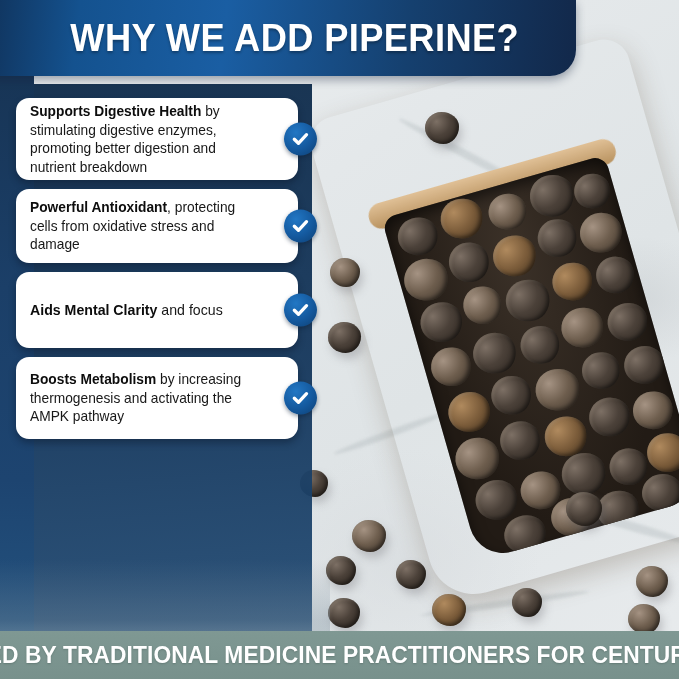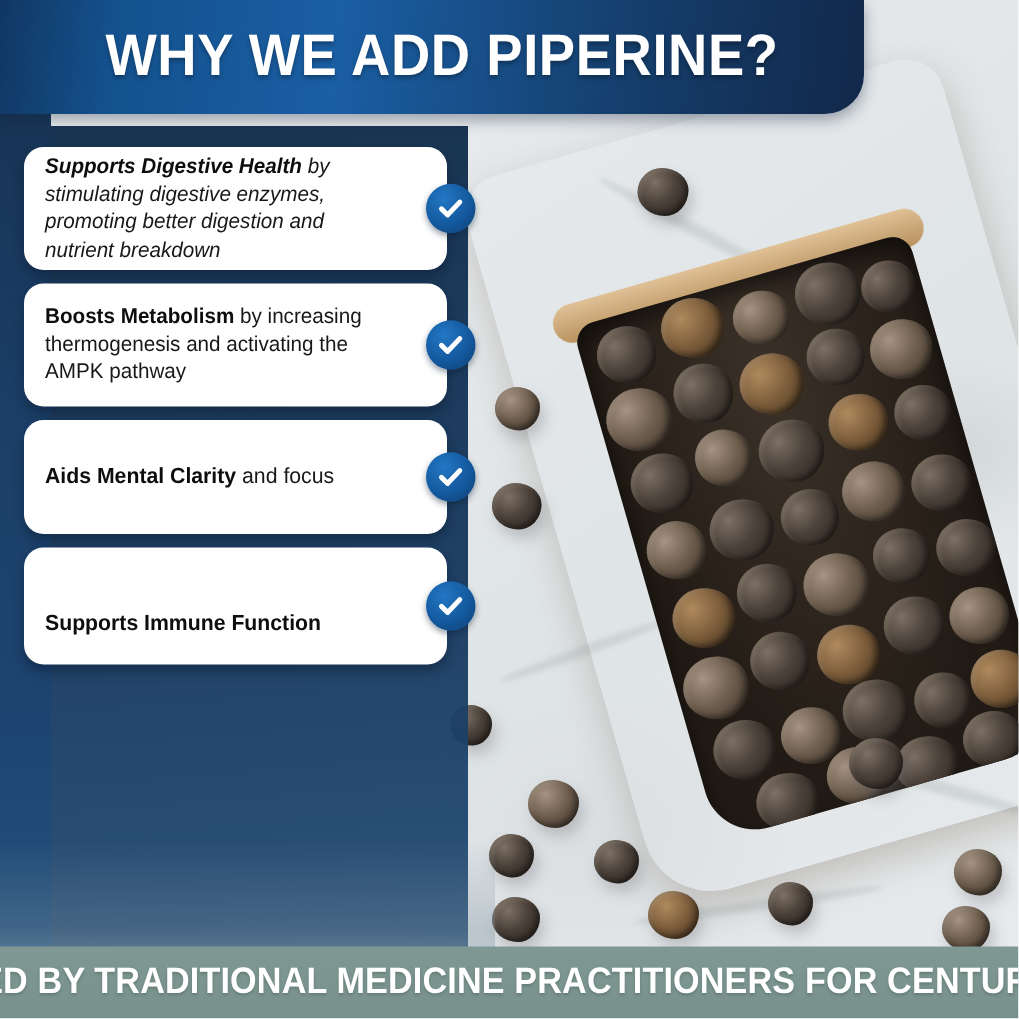--- a/index.html
+++ b/index.html
@@ -158,21 +158,21 @@
     background: #ffffff;
     border-radius: 13px;
     box-shadow: 0 4px 7px rgba(10,25,45,.45);
     margin-bottom: 9px;
     display: flex;
     align-items: center;
     box-sizing: border-box;
     padding: 9px 40px 9px 14px;
   }
   .card-h1 { height: 72px; }
-  .card-h2 { height: 82px; font-style: italic; }
+  .card-h2 { height: 82px; }
   .card-h3 { height: 74px; }
   .card-h4 { height: 82px; }
   .card-h5 { height: 76px; }
   .card-h6 { height: 78px; }
 
   .card-text {
     font-family: "Liberation Sans Narrow", "Liberation Sans", sans-serif;
     font-size: 14.2px;
     line-height: 18.5px;
     color: #181818;
@@ -315,55 +315,55 @@
         <b>Supports Digestive Health</b>
         <span>by stimulating digestive enzymes, promoting better digestion and nutrient breakdown</span>
       </div>
       <div class="check-badge">
         <svg width="19" height="19" viewBox="0 0 24 24" aria-hidden="true">
           <path d="M4.2 12.3 L9.4 17.4 L19.6 6.6" fill="none" stroke="#ffffff" stroke-width="4.2" stroke-linecap="round" stroke-linejoin="round"></path>
         </svg>
       </div>
     </div>
 
+    <div class="card card-3 card-h3">
+      <div class="card-text">
+        <b>Powerful Antioxidant</b><span>, protecting cells from oxidative stress and damage</span>
+      </div>
+      <div class="check-badge">
+        <svg width="19" height="19" viewBox="0 0 24 24" aria-hidden="true">
+          <path d="M4.2 12.3 L9.4 17.4 L19.6 6.6" fill="none" stroke="#ffffff" stroke-width="4.2" stroke-linecap="round" stroke-linejoin="round"></path>
+        </svg>
+      </div>
+    </div>
+
+    <div class="card card-5 card-h5">
+      <div class="card-text">
+        <b>Aids Mental Clarity</b>
+        <span>and focus</span>
+      </div>
+      <div class="check-badge">
+        <svg width="19" height="19" viewBox="0 0 24 24" aria-hidden="true">
+          <path d="M4.2 12.3 L9.4 17.4 L19.6 6.6" fill="none" stroke="#ffffff" stroke-width="4.2" stroke-linecap="round" stroke-linejoin="round"></path>
+        </svg>
+      </div>
+    </div>
 
     <div class="card card-4 card-h4">
       <div class="card-text">
         <b>Boosts Metabolism</b>
         <span>by increasing thermogenesis and activating the AMPK pathway</span>
       </div>
       <div class="check-badge">
         <svg width="19" height="19" viewBox="0 0 24 24" aria-hidden="true">
           <path d="M4.2 12.3 L9.4 17.4 L19.6 6.6" fill="none" stroke="#ffffff" stroke-width="4.2" stroke-linecap="round" stroke-linejoin="round"></path>
         </svg>
       </div>
     </div>
 
-    <div class="card card-5 card-h5">
-      <div class="card-text">
-        <b>Aids Mental Clarity</b>
-        <span>and focus</span>
-      </div>
-      <div class="check-badge">
-        <svg width="19" height="19" viewBox="0 0 24 24" aria-hidden="true">
-          <path d="M4.2 12.3 L9.4 17.4 L19.6 6.6" fill="none" stroke="#ffffff" stroke-width="4.2" stroke-linecap="round" stroke-linejoin="round"></path>
-        </svg>
-      </div>
-    </div>
-
-    <div class="card card-6 card-h6">
-      <div class="card-text">
-        <b>Supports Immune Function</b><span></span>
-      </div>
-      <div class="check-badge">
-        <svg width="19" height="19" viewBox="0 0 24 24" aria-hidden="true">
-          <path d="M4.2 12.3 L9.4 17.4 L19.6 6.6" fill="none" stroke="#ffffff" stroke-width="4.2" stroke-linecap="round" stroke-linejoin="round"></path>
-        </svg>
-      </div>
-    </div>
 
   </div>
 
   <div class="footer-banner">
     <div class="footer-text">USED BY TRADITIONAL MEDICINE PRACTITIONERS FOR CENTURIES</div>
   </div>
 
 </div>
 
 </body></html>

